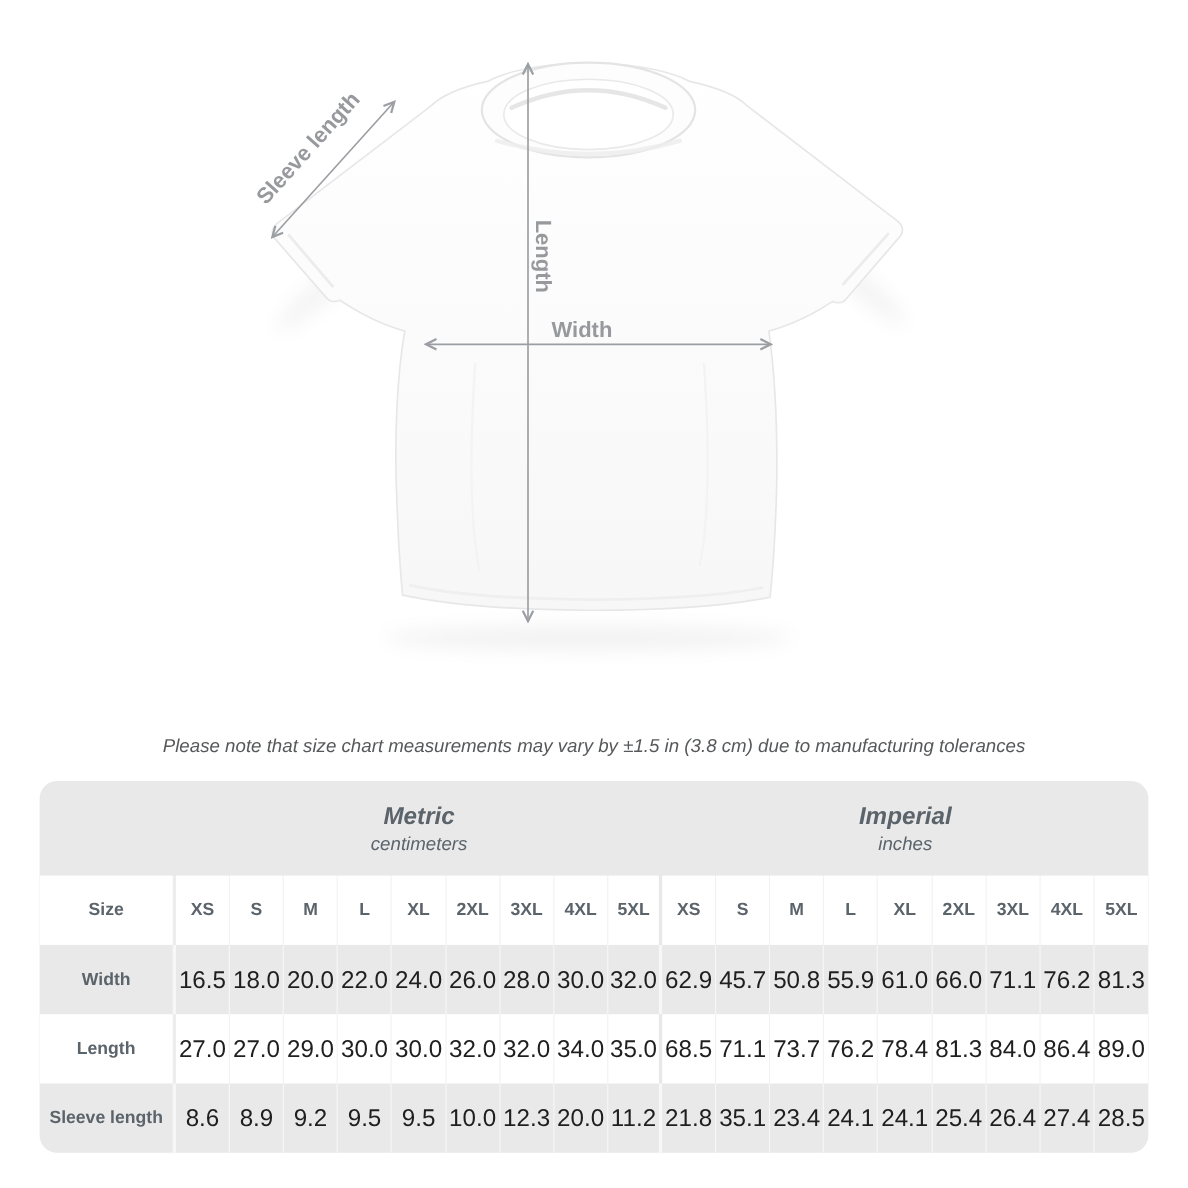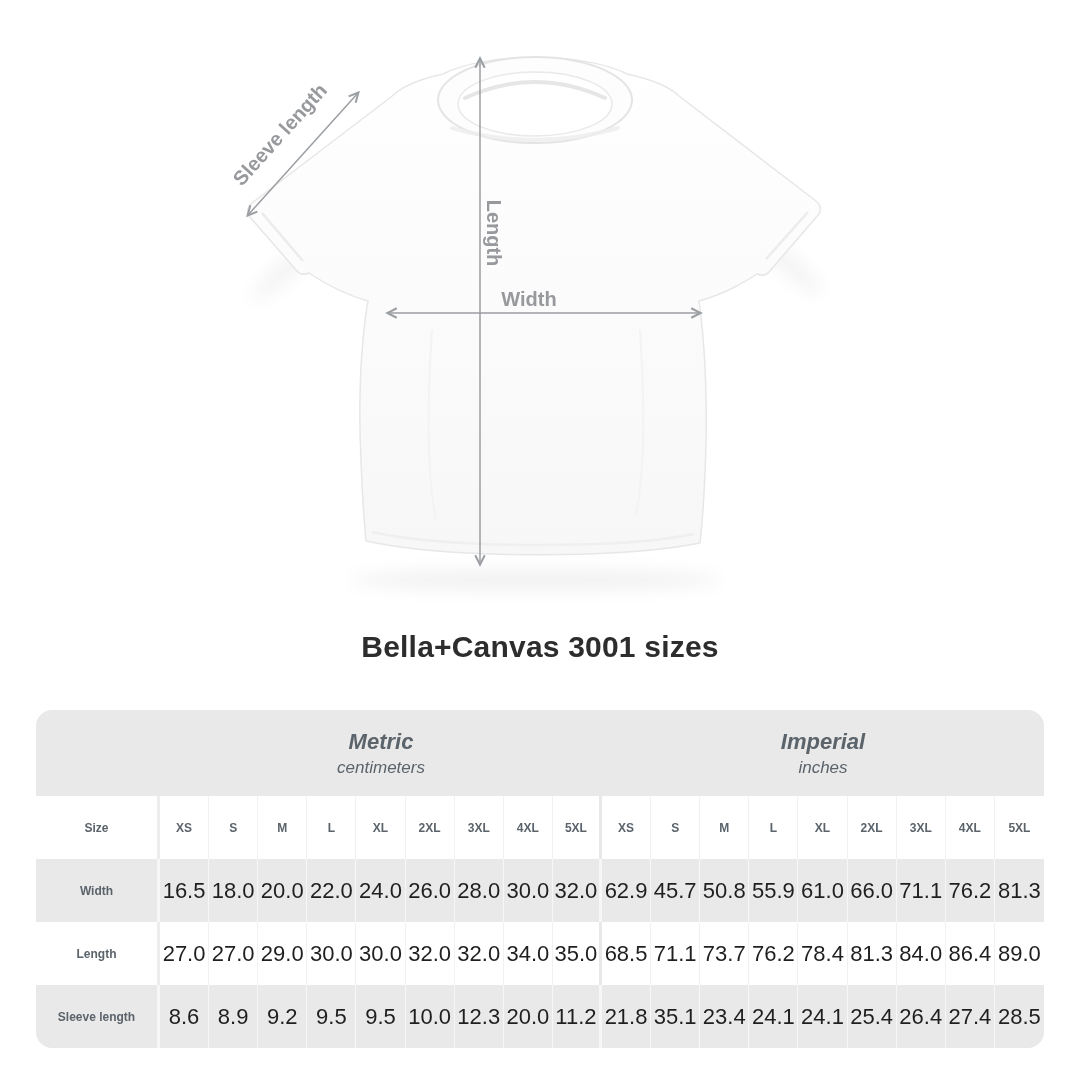--- a/index.html
+++ b/index.html
@@ -24,21 +24,21 @@
   .c{display:flex;align-items:center;justify-content:center;
     border-right:1px solid rgba(0,0,0,.055);min-width:0;}
   .row .c:last-child{border-right:none;}
   .row.gray .c{border-right-color:rgba(255,255,255,.65);}
   .c.lab{border-right:3px solid rgba(0,0,0,.07);}
   .c.dv{border-right:3px solid rgba(0,0,0,.09);}
   .row.gh .c{border-right:none;}
   .ghead{flex-direction:column;gap:3px;}
   .gname{font-size:22px;font-weight:bold;font-style:italic;color:#5b636b;}
   .gunit{font-size:17px;font-style:italic;color:#5b636b;}
-  .hd,.lab{font-size:12px;font-weight:bold;color:#5b636b;}
+  .hd,.lab{font-size:16px;font-weight:bold;color:#5b636b;}
   .v{font-size:22px;color:#1f1f1f;}
 
   svg text.meas{font-family:"Liberation Sans","DejaVu Sans",sans-serif;
     font-size:20px;font-weight:bold;fill:#97999d;}
 </style>
 </head>
 <body>
 
 <div class="page">
 
@@ -97,21 +97,21 @@
       <line x1="248" y1="215" x2="358" y2="93" marker-start="url(#ah)" marker-end="url(#ah)"></line>
       <line x1="480" y1="59" x2="480" y2="564" marker-start="url(#ah)" marker-end="url(#ah)"></line>
       <line x1="388" y1="313" x2="700" y2="313" marker-start="url(#ah)" marker-end="url(#ah)"></line>
     </g>
 
     <text class="meas" text-anchor="middle" transform="translate(285,139) rotate(-48)">Sleeve length</text>
     <text class="meas" text-anchor="middle" transform="translate(487,233) rotate(90)">Length</text>
     <text class="meas" text-anchor="middle" transform="translate(529,306)">Width</text>
   </svg>
 
-  <div class="title">Bella+Canvas 3001 sizes</div>
+  <div class="note">Please note that size chart measurements may vary by ±1.5 in (3.8 cm) due to manufacturing tolerances</div>
 
   <div class="tbl">
 
     <div class="row gh gray">
       <div class="c"></div>
       <div class="c ghead">
         <div class="gname">Metric</div>
         <div class="gunit">centimeters</div>
       </div>
       <div class="c ghead">

